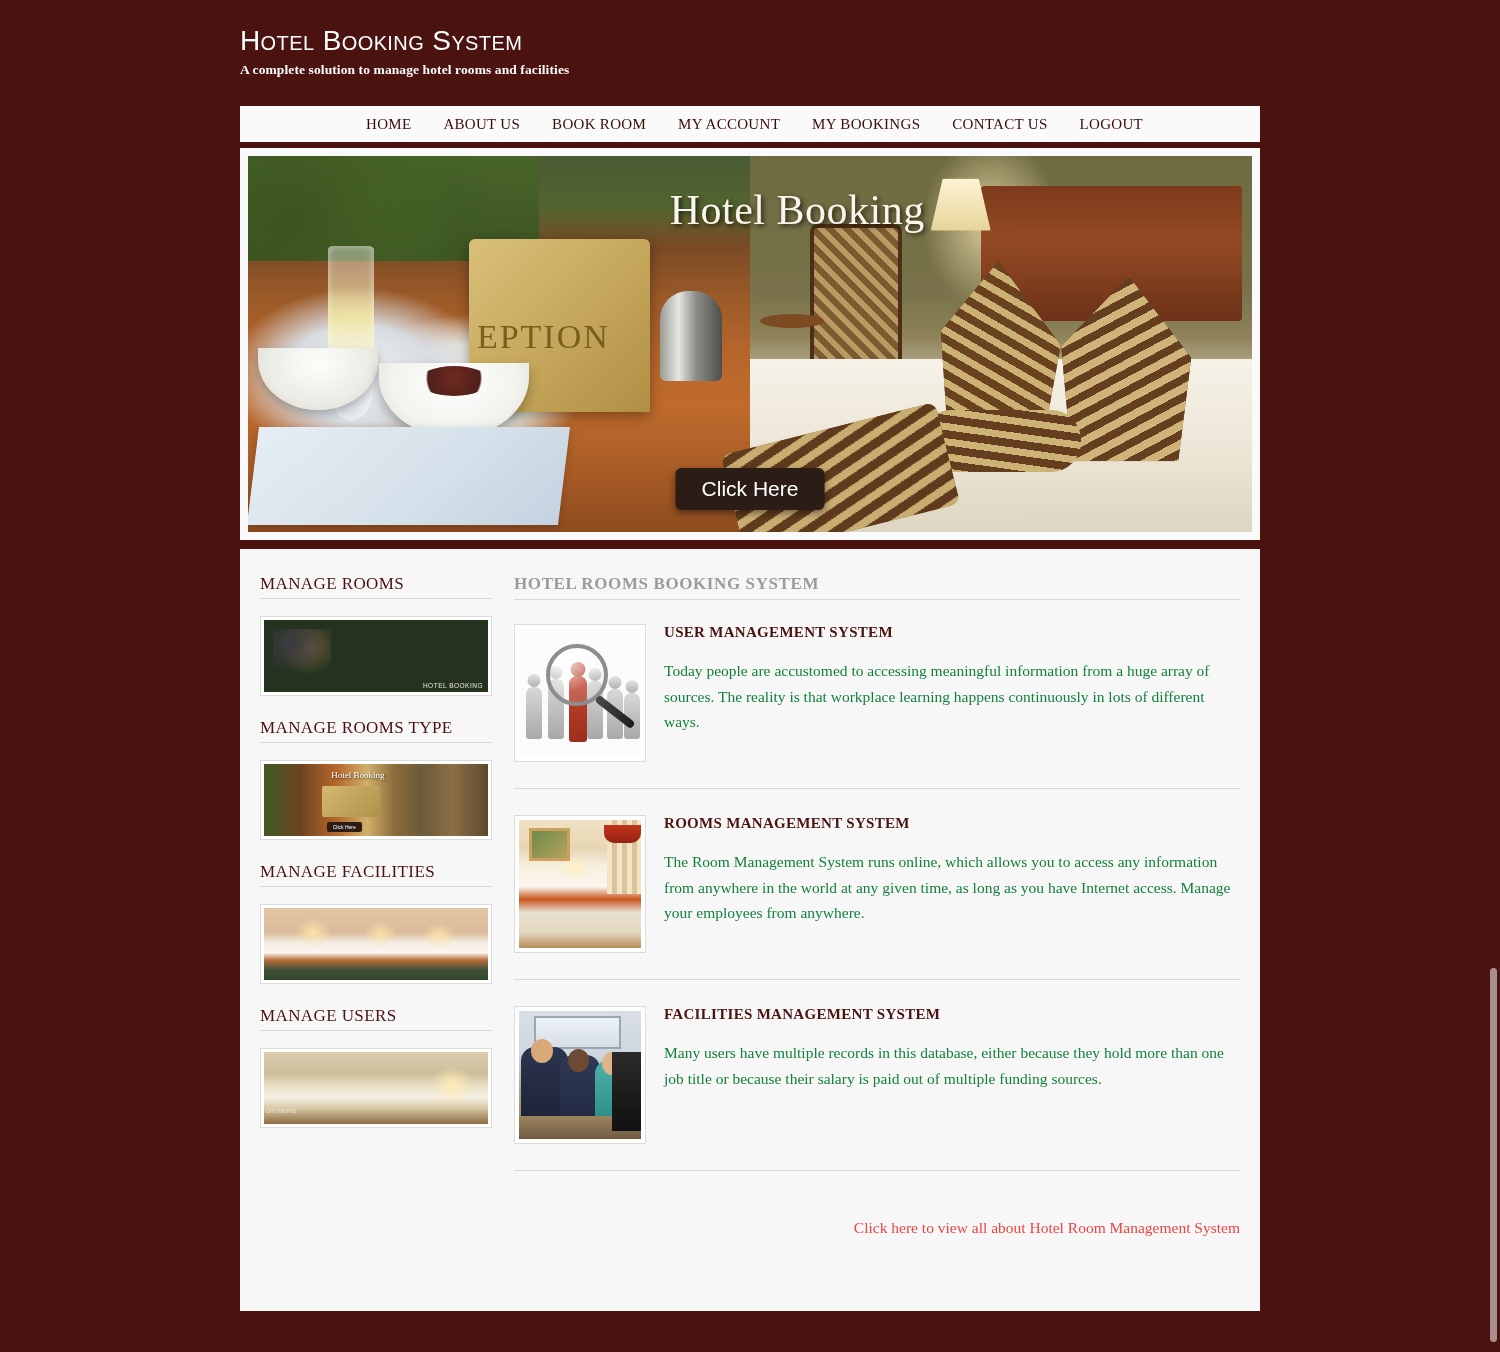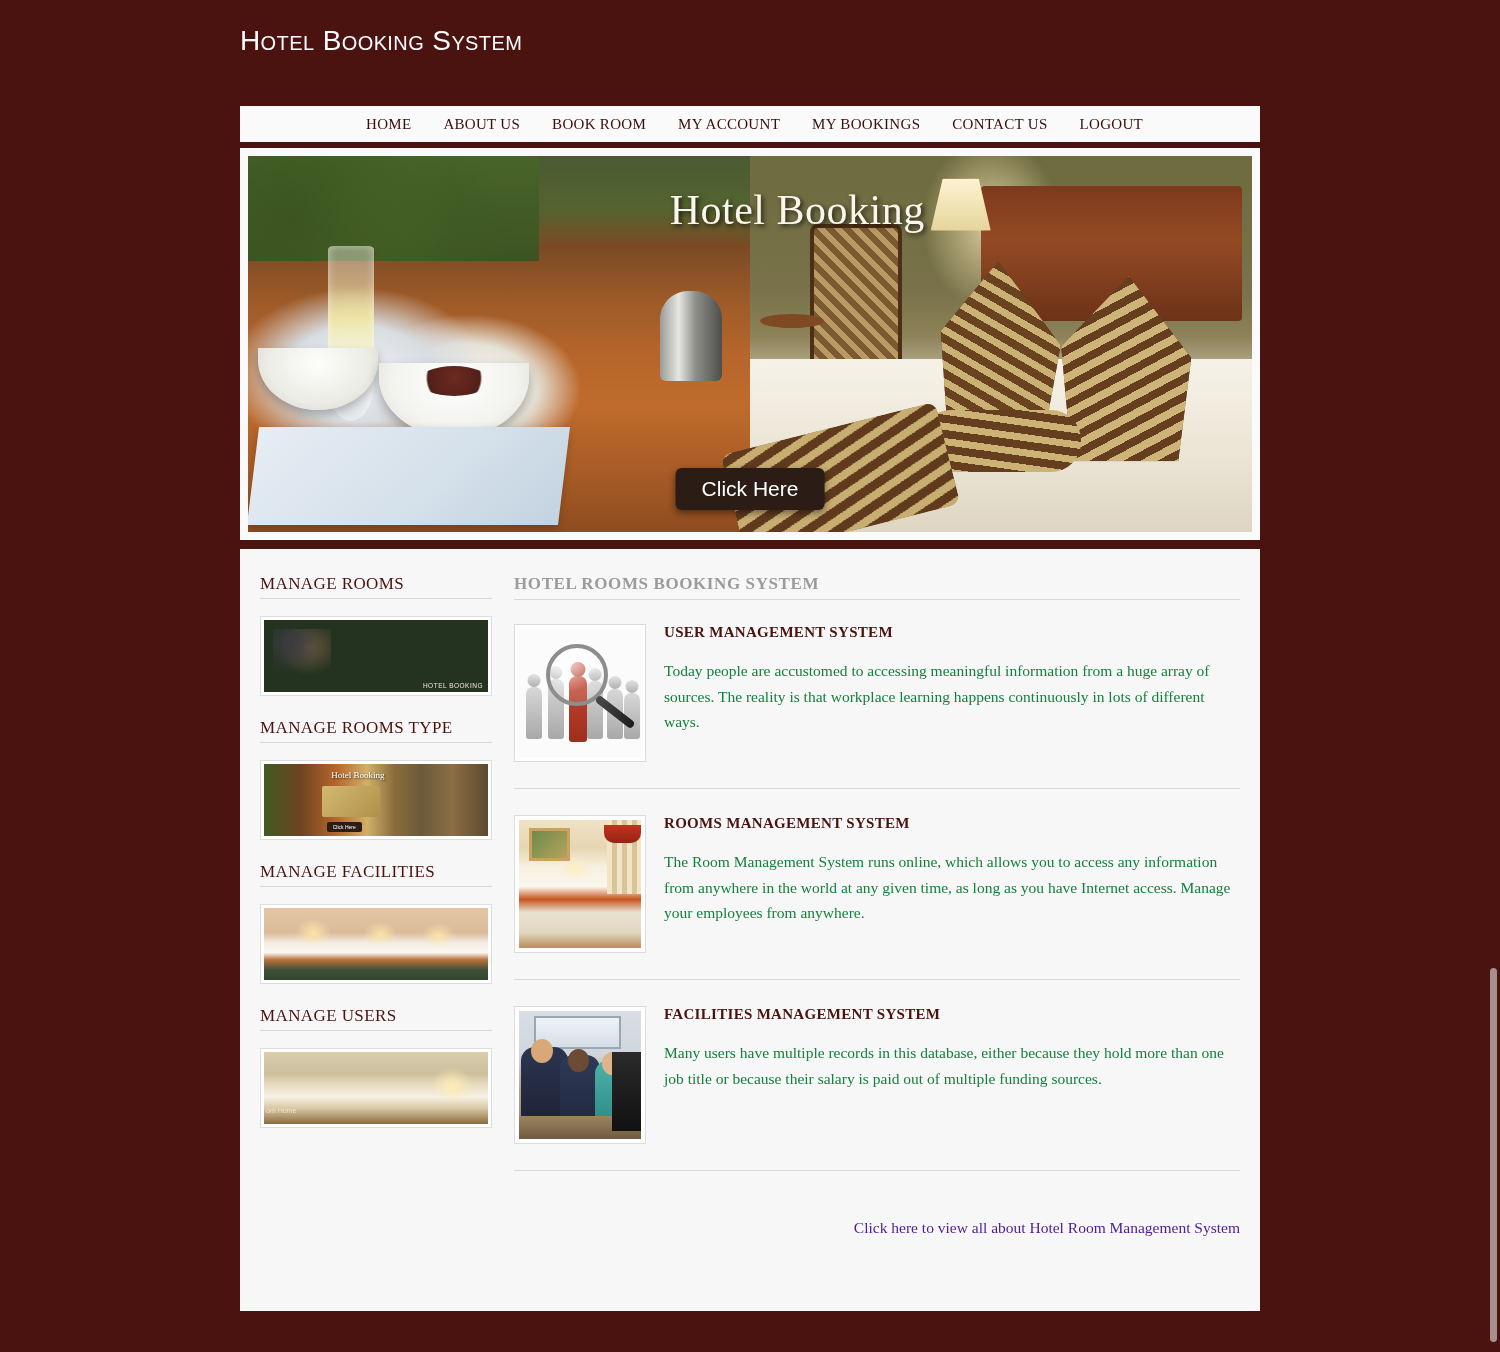--- a/index.html
+++ b/index.html
@@ -620,21 +620,21 @@
     color: #15803d;
   }
 
   .footer-link-row {
     text-align: right;
     padding: 22px 0 0 0;
   }
   .footer-link {
     font-family: "Liberation Serif", "DejaVu Serif", serif;
     font-size: 15.5px;
-    color: #4c1d95;
+    color: #ef4444;
     text-decoration: none;
     cursor: pointer;
     margin-top: 48px;
   }
 
   
   .scrollbar-track {
     position: absolute;
     right: 0;
     top: 0;
@@ -653,20 +653,21 @@
     cursor: pointer;
   }
 </style>
 </head>
 <body>
 
 <div class="page">
 
   <div class="site-header">
     <div class="site-title">Hotel Booking System</div>
+    <div class="site-tagline">A complete solution to manage hotel rooms and facilities</div>
   </div>
 
   <nav class="nav-wrap">
     <ul class="nav-list">
       <li class="nav-item">
         <a class="nav-link">HOME</a>
       </li>
       <li class="nav-item">
         <a class="nav-link">ABOUT US</a>
       </li>
@@ -685,20 +686,23 @@
       <li class="nav-item">
         <a class="nav-link">LOGOUT</a>
       </li>
     </ul>
   </nav>
 
   <div class="banner">
     <div class="banner-inner">
       <div class="banner-left">
         <div class="banner-foliage"></div>
+        <div class="banner-sign">
+          <span>EPTION</span>
+        </div>
         <div class="banner-glass"></div>
         <div class="banner-bowl2"></div>
         <div class="banner-bowl"></div>
         <div class="banner-paper"></div>
         <div class="banner-bell"></div>
       </div>
       <div class="banner-right">
         <div class="br-headboard"></div>
         <div class="br-lamp"></div>
         <div class="br-chair"></div>

